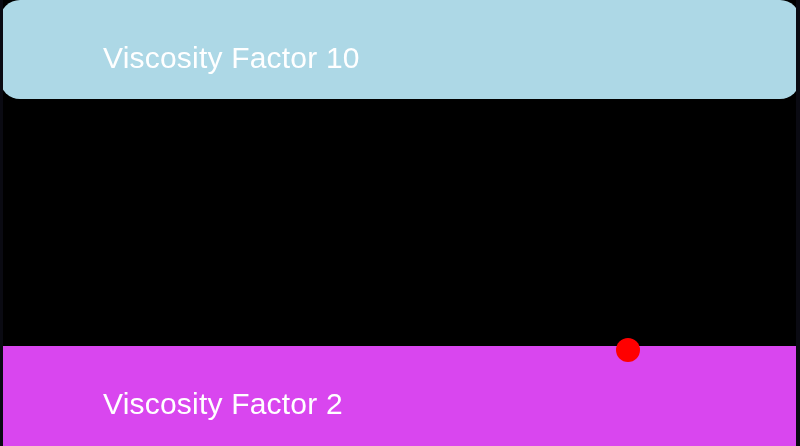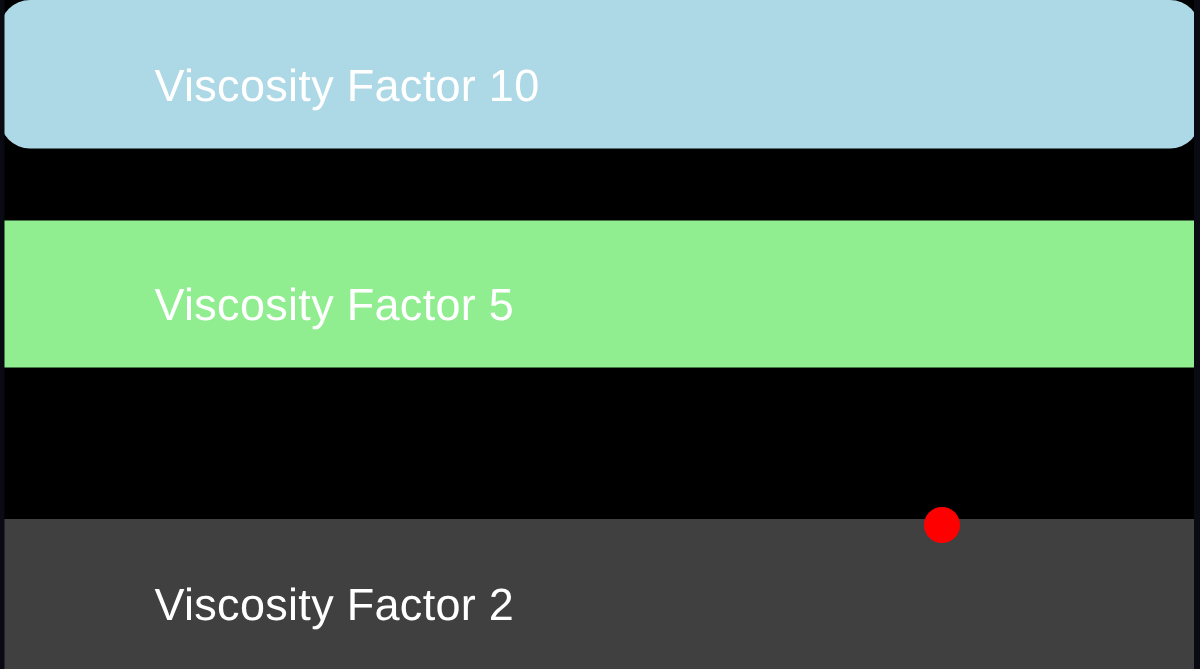--- a/index.html
+++ b/index.html
@@ -50,25 +50,22 @@
 </style>
 </head>
 <body>
 
 <div id="stage" style="width: 800px; height: 446px; background: rgb(0, 0, 0);">
 
   <div class="band" style="left: 0px; width: 800px; top: 0px; height: 99px; background: rgb(173, 216, 230); border-radius: 20px;">
     <span class="band-label" style="color: rgb(255, 255, 255); margin-top: 16px;">Viscosity Factor 10</span>
   </div>
 
-  <div class="band" style="left: 0px; width: 800px; top: 147px; height: 98px; background: rgb(144, 238, 144);">
-    <span class="band-label" style="color: rgb(255, 255, 255); margin-top: 16px;">Viscosity Factor 5</span>
-  </div>
 
-  <div class="band" style="left: 0px; width: 800px; top: 346px; height: 100px; background: #404040;">
+  <div class="band" style="left: 0px; width: 800px; top: 346px; height: 100px; background: #d946ef;">
     <span class="band-label" style="color: rgb(255, 255, 255); margin-top: 16px;">Viscosity Factor 2</span>
   </div>
 
   <div class="marker-dot" style="width: 24px; height: 24px; left: 616px; top: 338px; background: rgb(255, 0, 0);"></div>
 
   <div class="edge-rule left" style="background: rgb(10, 10, 18);"></div>
   <div class="edge-rule right" style="background: rgb(10, 10, 18);"></div>
 
 </div>
 

